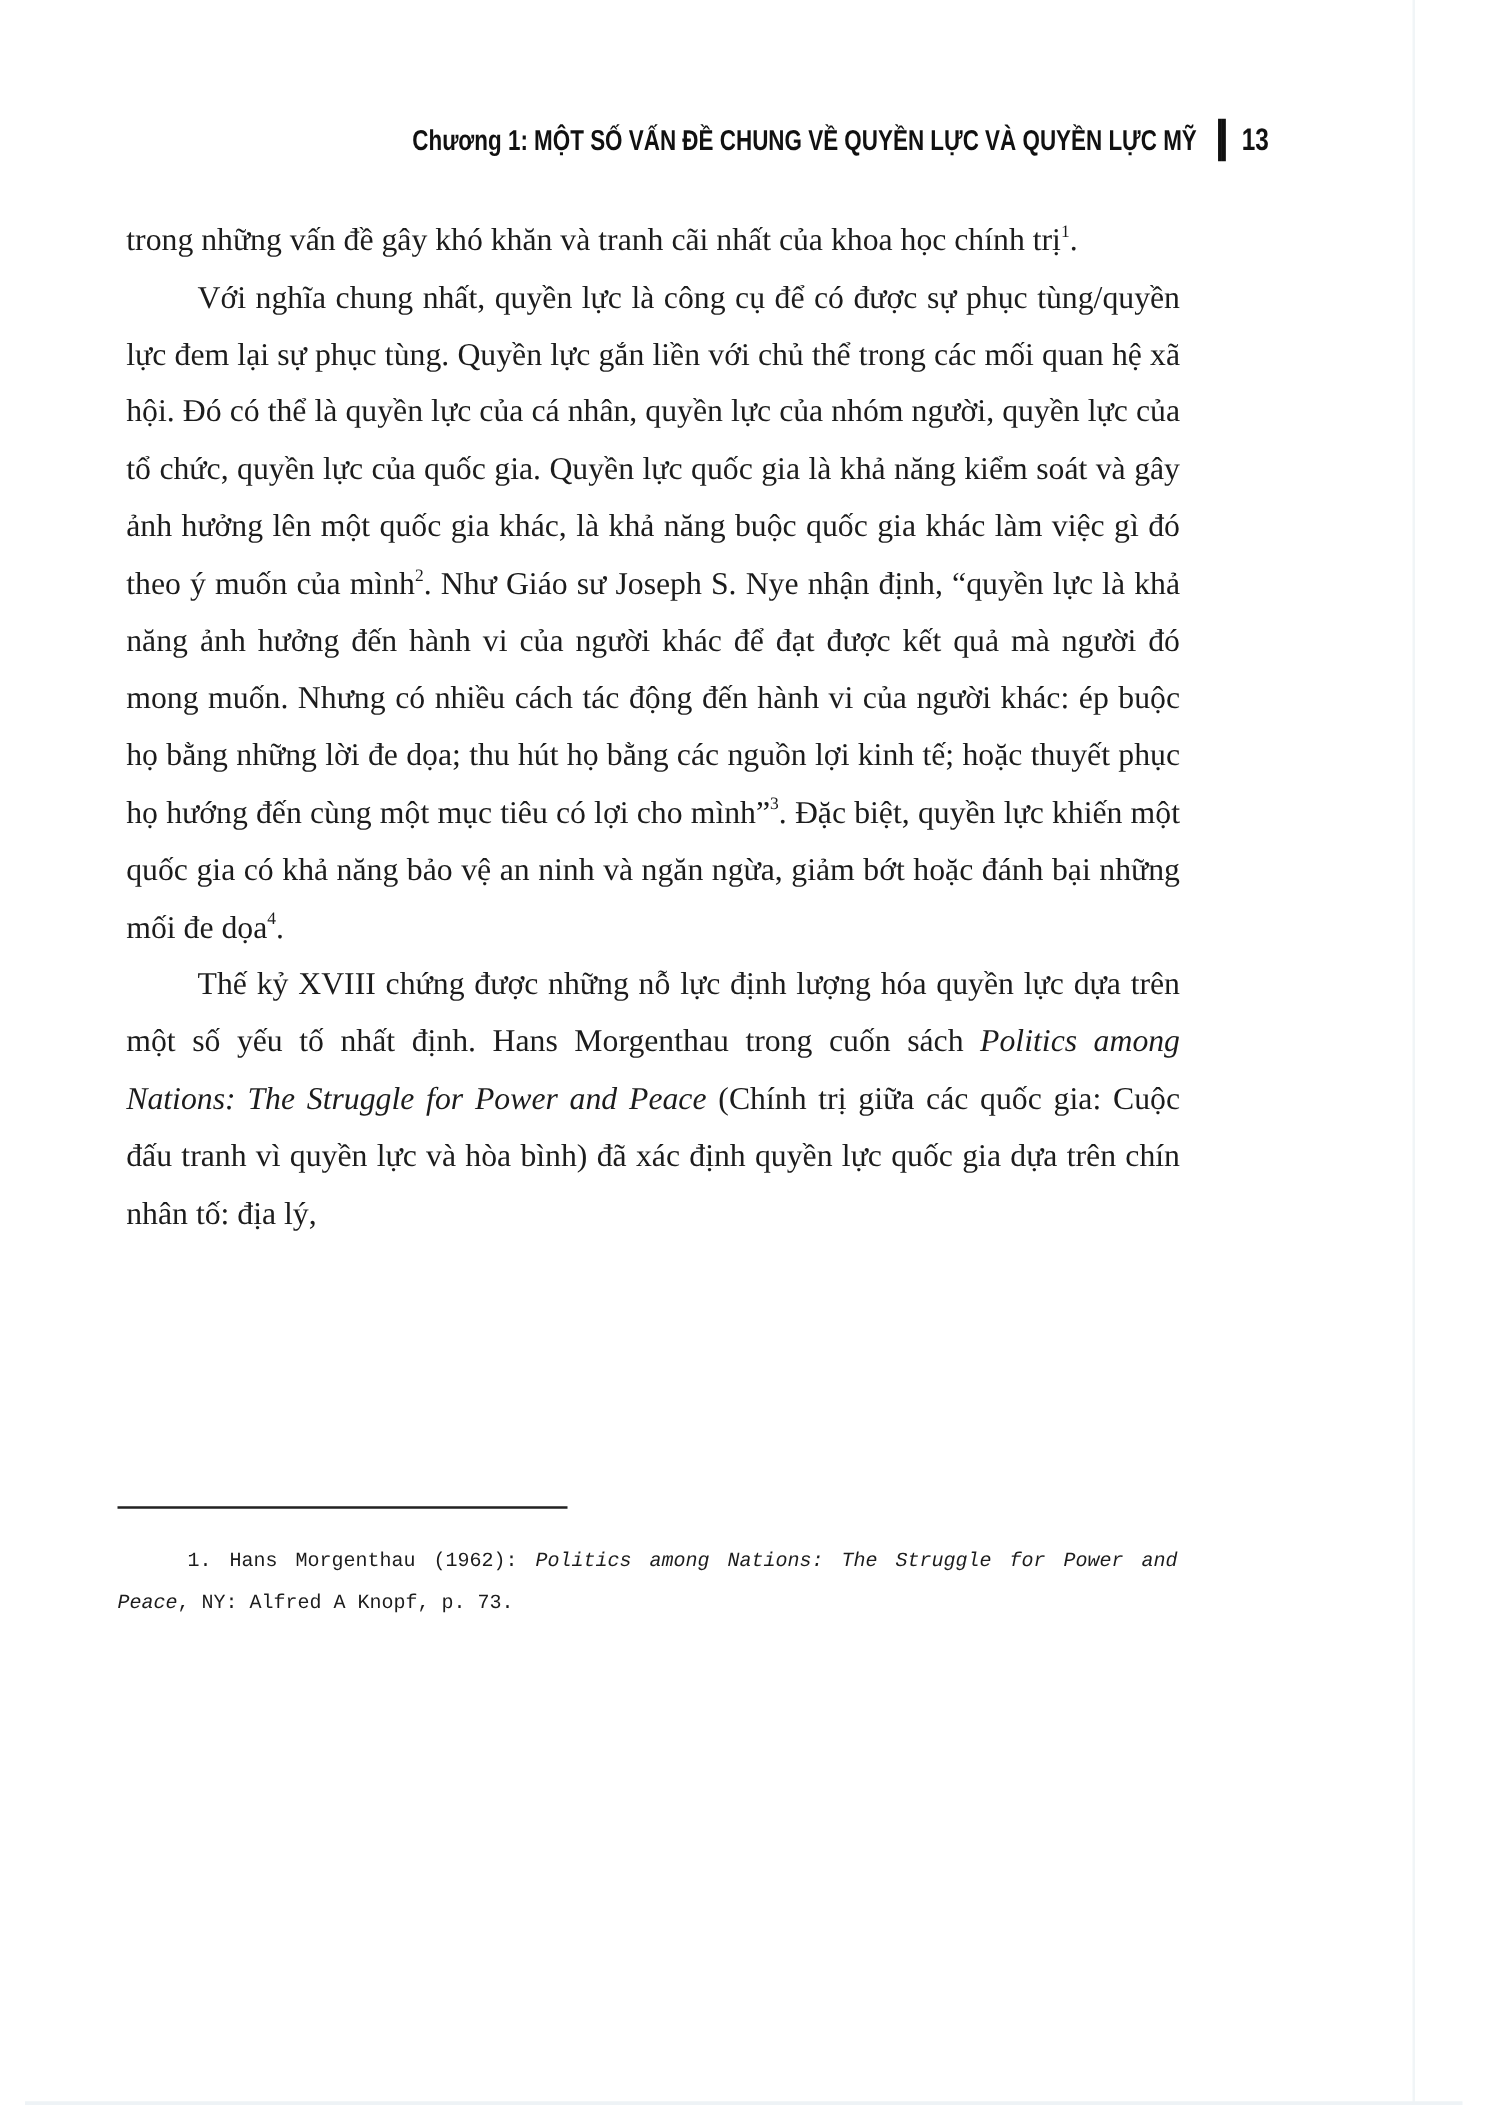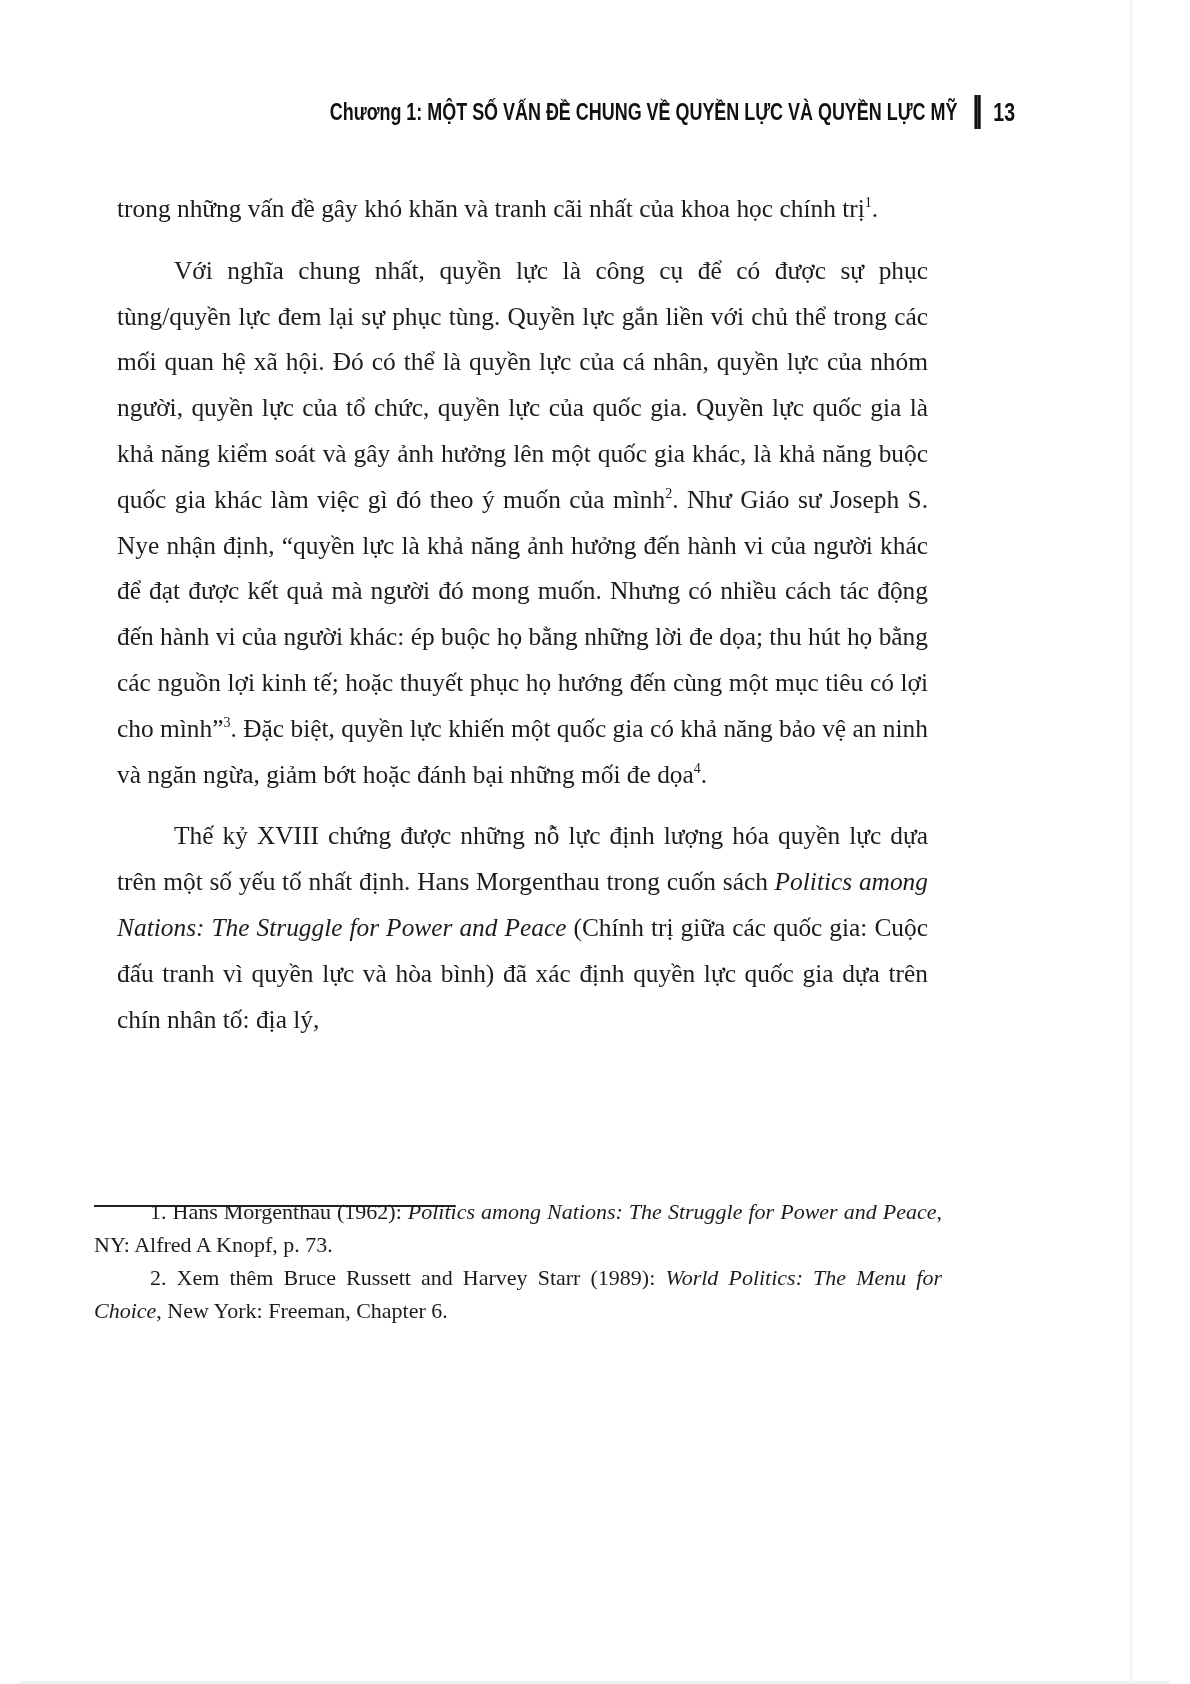--- a/index.html
+++ b/index.html
@@ -40,33 +40,33 @@
     }
     .running-header .page-number { font-size: 25px; }
 
     .body-text {
       position: absolute; top: 170px; left: 101px; width: 843px;
       font-size: 25.4px;
       line-height: 45.8px;
       text-align: justify;
       font-family: "Liberation Serif", serif;
     }
-    .body-text p { margin: 16px; }
+    .body-text p { margin: 0; }
     .body-text p.indent { text-indent: 57px; }
     sup { font-size: 0.55em; line-height: 0; vertical-align: 0.75em; }
     em { font-style: italic; }
 
     .footnote-rule {
       position: absolute; top: 1205px; left: 94px; width: 360px; height: 0;
       border-top: 2px solid #222;
     }
     .footnotes {
-      position: absolute; top: 1195px; left: 94px; width: 848px;
-      font-family: Liberation Serif, serif;
-      font-size: 22px;
+      position: absolute; top: 1233px; left: 94px; width: 848px;
+      font-family: Liberation Mono, monospace;
+      font-size: 16px;
       line-height: 33px;
       text-align: justify;
     }
     .footnotes p { margin: 0; text-indent: 56px; }
   </style>
 </head>
 <body>
 
 <div class="page-edge-right"></div>
 <div class="page-edge-bottom"></div>
@@ -80,14 +80,13 @@
 <main class="body-text">
   <p><span>trong những vấn đề gây khó khăn và tranh cãi nhất của khoa học chính trị</span><sup>1</sup><span>.</span></p>
   <p class="indent"><span>Với nghĩa chung nhất, quyền lực là công cụ để có được sự phục tùng/quyền lực đem lại sự phục tùng. Quyền lực gắn liền với chủ thể trong các mối quan hệ xã hội. Đó có thể là quyền lực của cá nhân, quyền lực của nhóm người, quyền lực của tổ chức, quyền lực của quốc gia. Quyền lực quốc gia là khả năng kiểm soát và gây ảnh hưởng lên một quốc gia khác, là khả năng buộc quốc gia khác làm việc gì đó theo ý muốn của mình</span><sup>2</sup><span>. Như Giáo sư Joseph S. Nye nhận định, “quyền lực là khả năng ảnh hưởng đến hành vi của người khác để đạt được kết quả mà người đó mong muốn. Nhưng có nhiều cách tác động đến hành vi của người khác: ép buộc họ bằng những lời đe dọa; thu hút họ bằng các nguồn lợi kinh tế; hoặc thuyết phục họ hướng đến cùng một mục tiêu có lợi cho mình”</span><sup>3</sup><span>. Đặc biệt, quyền lực khiến một quốc gia có khả năng bảo vệ an ninh và ngăn ngừa, giảm bớt hoặc đánh bại những mối đe dọa</span><sup>4</sup><span>.</span></p>
   <p class="indent"><span>Thế kỷ XVIII chứng được những nỗ lực định lượng hóa quyền lực dựa trên một số yếu tố nhất định. Hans Morgenthau trong cuốn sách </span><em>Politics among Nations: The Struggle for Power and Peace</em><span> (Chính trị giữa các quốc gia: Cuộc đấu tranh vì quyền lực và hòa bình) đã xác định quyền lực quốc gia dựa trên chín nhân tố: địa lý,</span></p>
 </main>
 
 <div class="footnote-rule"></div>
 
 <section class="footnotes">
   <p><span>1.</span><span> Hans Morgenthau (1962): </span><em>Politics among Nations: The Struggle for Power and Peace</em><span>, NY: Alfred A Knopf, p. 73.</span></p>
-  <p><span>2.</span><span> Xem thêm Bruce Russett and Harvey Starr (1989): </span><em>World Politics: The Menu for Choice</em><span>, New York: Freeman, Chapter 6.</span></p>
 </section>
 
 </body></html>

